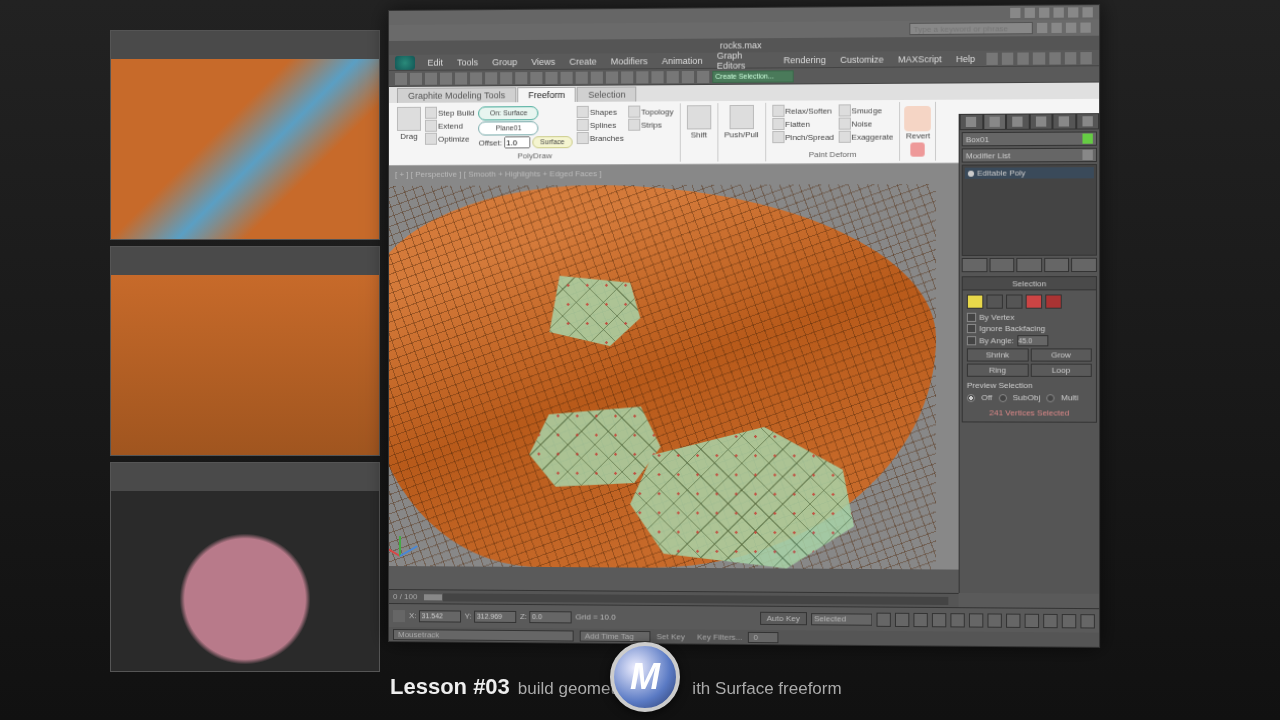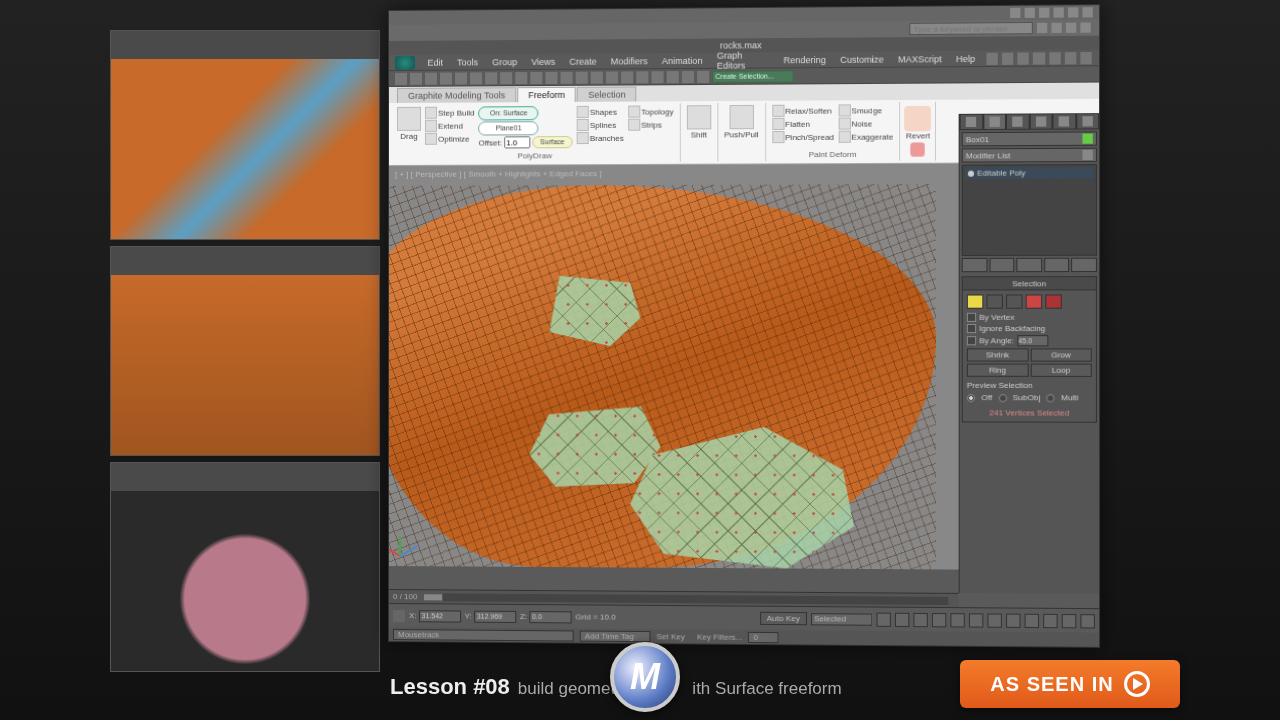--- a/index.html
+++ b/index.html
@@ -484,24 +484,20 @@
       <div class="fld" style="width:180px">Mousetrack</div>
       <div class="fld" style="width:70px">Add Time Tag</div>
       <div class="keybtn">Set Key</div>
       <div class="lock"></div>
       <span>Key Filters...</span>
       <div class="fld" style="width:30px">0</div>
     </div>
   </div>
 
   <div class="caption">
-    <span class="bold">Lesson #08</span>
+    <span class="bold">Lesson #03</span>
     <span class="light">build geometry</span>
     <span class="light" style="margin-left:55px">ith Surface freeform</span>
   </div>
   <div class="mlogo">
       <span>M</span>
     </div>
-  <div class="badge">
-    <span>AS SEEN IN</span>
-    <div class="play"></div>
-  </div>
 </div>
 
 </body></html>

